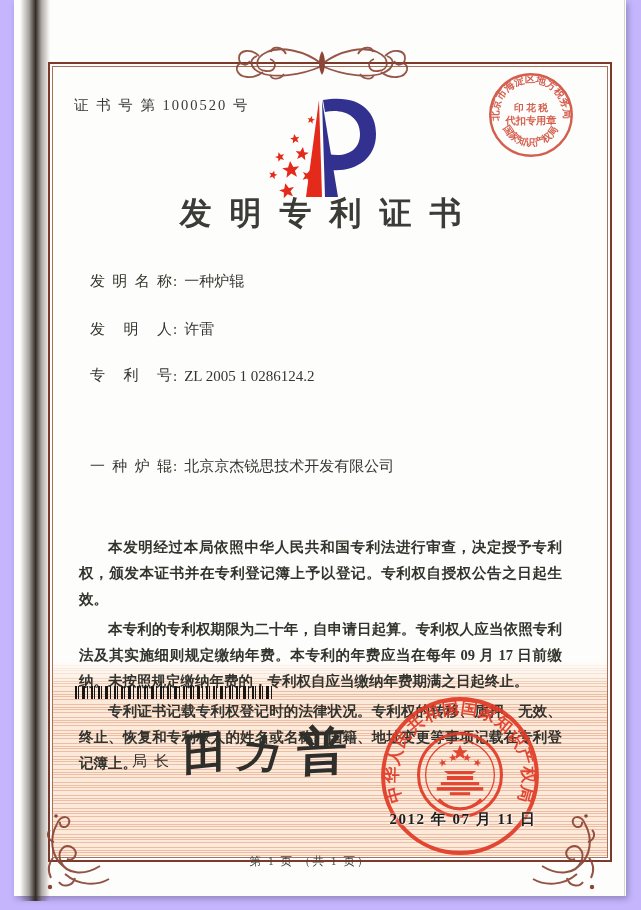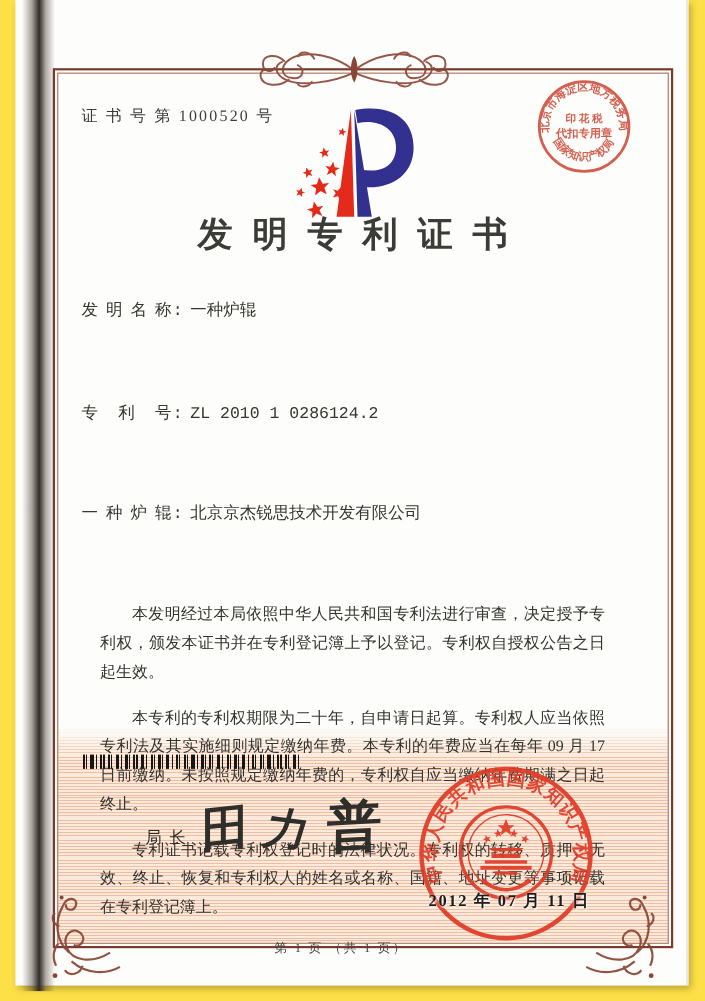--- a/index.html
+++ b/index.html
@@ -1,41 +1,41 @@
 <!DOCTYPE html>
 <html><head>
 <meta charset="utf-8">
 <style>
   html,body{margin:0;padding:0;background:#f1f0ed;}
   .canvas{position:relative;width:641px;height:910px;overflow:hidden;
-          font-family:"Liberation Serif","DejaVu Serif",serif;background:#fde047;}
+          font-family:"Liberation Serif","DejaVu Serif",serif;background:#c4b5fd;}
   .sheet{position:absolute;left:14px;top:0;width:612px;height:896px;background:#fdfdfb;
          box-shadow:2px 3px 6px rgba(0,0,0,.25);}
   .spine{position:absolute;left:20px;top:0;width:30px;height:901px;
          background:linear-gradient(90deg,rgba(70,60,55,0) 0%,rgba(62,52,46,.45) 30%,
          #332b26 52%,rgba(80,68,60,.45) 72%,rgba(110,100,92,0) 100%);}
   .frame{position:absolute;left:48px;top:62px;width:560px;height:796px;
          border:2px solid #7c3a2b;}
   .frame-inner{position:absolute;inset:2px;border:1px solid #a8705a;}
   .guilloche{position:absolute;left:53px;top:660px;width:554px;height:196px;
          background:repeating-linear-gradient(180deg,rgba(226,158,126,.5) 0px,rgba(226,158,126,.5) .8px,
          rgba(252,236,222,.85) .8px,rgba(252,236,222,.85) 2.6px),#f7ddc8;}
   .guilloche-fade{position:absolute;left:0;top:0;width:100%;height:30px;
          background:linear-gradient(#fffefc,rgba(255,254,252,0));}
   .certno{position:absolute;left:74px;top:96px;font-size:14.5px;letter-spacing:2px;color:#3a3a36;}
   .logo{position:absolute;left:264px;top:94px;}
   .title{position:absolute;left:0;width:641px;top:192px;text-align:center;font-size:32px;
          font-weight:600;letter-spacing:18px;text-indent:18px;color:#3b3b37;}
-  .frow{position:absolute;left:74px;font-size:15px;color:#35352f;white-space:nowrap;font-family:Liberation Mono, monospace;}
+  .frow{position:absolute;left:90px;font-size:15px;color:#35352f;white-space:nowrap;}
   .flabel{display:inline-block;width:82px;text-align:justify;text-align-last:justify;
           vertical-align:bottom;}
   .fcolon{display:inline-block;margin:0 7px 0 1px;}
   .paras{position:absolute;left:75px;top:530px;width:491px;font-size:14.5px;line-height:26px;
          color:#33332e;text-align:justify;}
-  .paras p{margin:16px;text-indent:2em;}
+  .paras p{margin:4px;text-indent:2em;font-weight:bold;}
   .barcode{position:absolute;left:75px;top:686px;width:197px;height:13px;
          background:repeating-linear-gradient(90deg,#161616 0 2px,rgba(0,0,0,0) 2px 3px,
          #161616 3px 4px,rgba(0,0,0,0) 4px 7px,#161616 7px 10px,rgba(0,0,0,0) 10px 12px,
          #161616 12px 13px,rgba(0,0,0,0) 13px 16px,#161616 16px 18px,rgba(0,0,0,0) 18px 19px,
          #161616 19px 20px,rgba(0,0,0,0) 20px 23px);}
   .sig-title{position:absolute;left:132px;top:752px;font-size:15px;letter-spacing:7px;
          color:#2c2c28;font-weight:400;}
   .sig-name{position:absolute;left:183px;top:718px;color:#2e2e2a;white-space:nowrap;}
   .sig-name span{display:inline-block;font-weight:bold;}
   .sig-c1{font-size:44px;transform:rotate(-6deg) skewX(-6deg);}
@@ -146,22 +146,25 @@
       <text x="52" y="48" font-size="9.5" text-anchor="middle">印 花 税</text>
       <text x="52" y="61" font-size="10" text-anchor="middle">代扣专用章</text>
     </g>
   </svg>
 
   <div class="title">发明专利证书</div>
 
   <div class="frow" style="top:272px">
     <span class="flabel">发明名称</span><span class="fcolon">:</span><span>一种炉辊</span>
   </div>
+  <div class="frow" style="top:320px">
+    <span class="flabel">发明人</span><span class="fcolon">:</span><span>许雷</span>
+  </div>
   <div class="frow" style="top:366px">
-    <span class="flabel">专利号</span><span class="fcolon">:</span><span>ZL 2010 1 0286124.2</span>
+    <span class="flabel">专利号</span><span class="fcolon">:</span><span>ZL 2005 1 0286124.2</span>
   </div>
   <div class="frow" style="top:457px">
     <span class="flabel">一种炉辊</span><span class="fcolon">:</span><span>北京京杰锐思技术开发有限公司</span>
   </div>
 
   <div class="paras">
     <p>本发明经过本局依照中华人民共和国专利法进行审查，决定授予专利权，颁发本证书并在专利登记簿上予以登记。专利权自授权公告之日起生效。</p>
     <p>本专利的专利权期限为二十年，自申请日起算。专利权人应当依照专利法及其实施细则规定缴纳年费。本专利的年费应当在每年 09 月 17 日前缴纳。未按照规定缴纳年费的，专利权自应当缴纳年费期满之日起终止。</p>
     <p>专利证书记载专利权登记时的法律状况。专利权的转移、质押、无效、终止、恢复和专利权人的姓名或名称、国籍、地址变更等事项记载在专利登记簿上。</p>
   </div>

